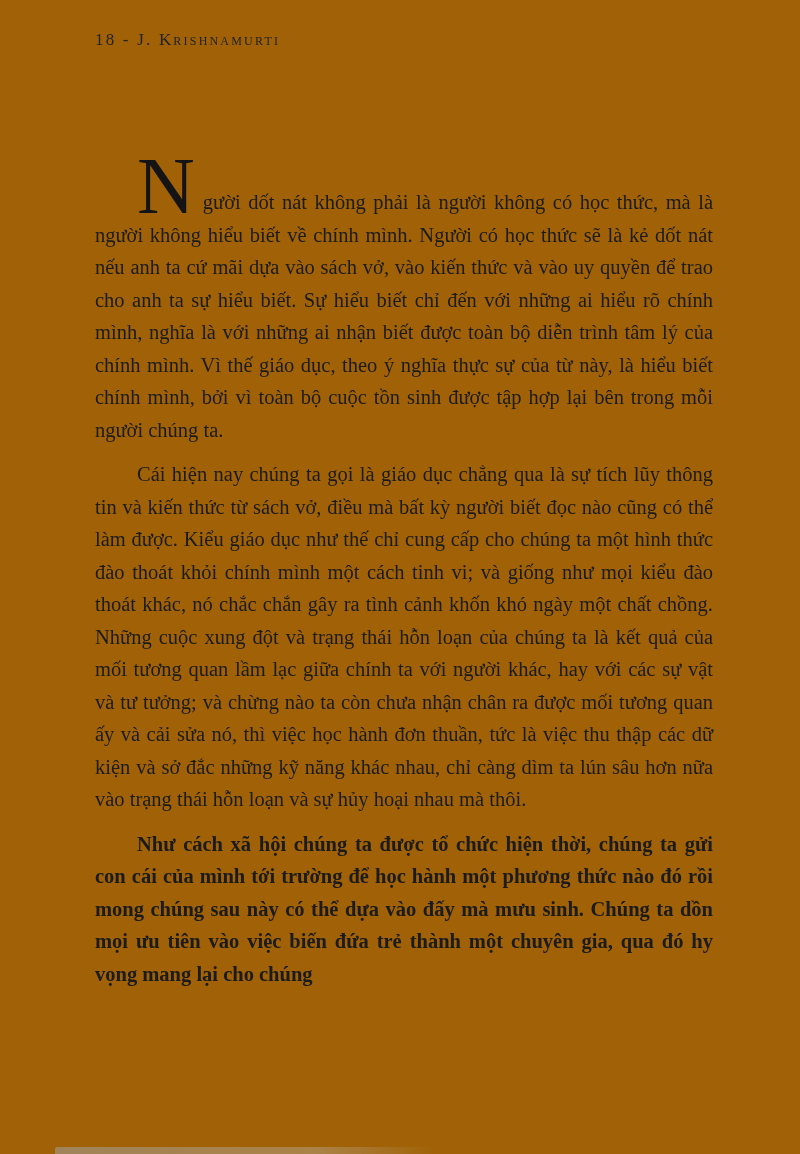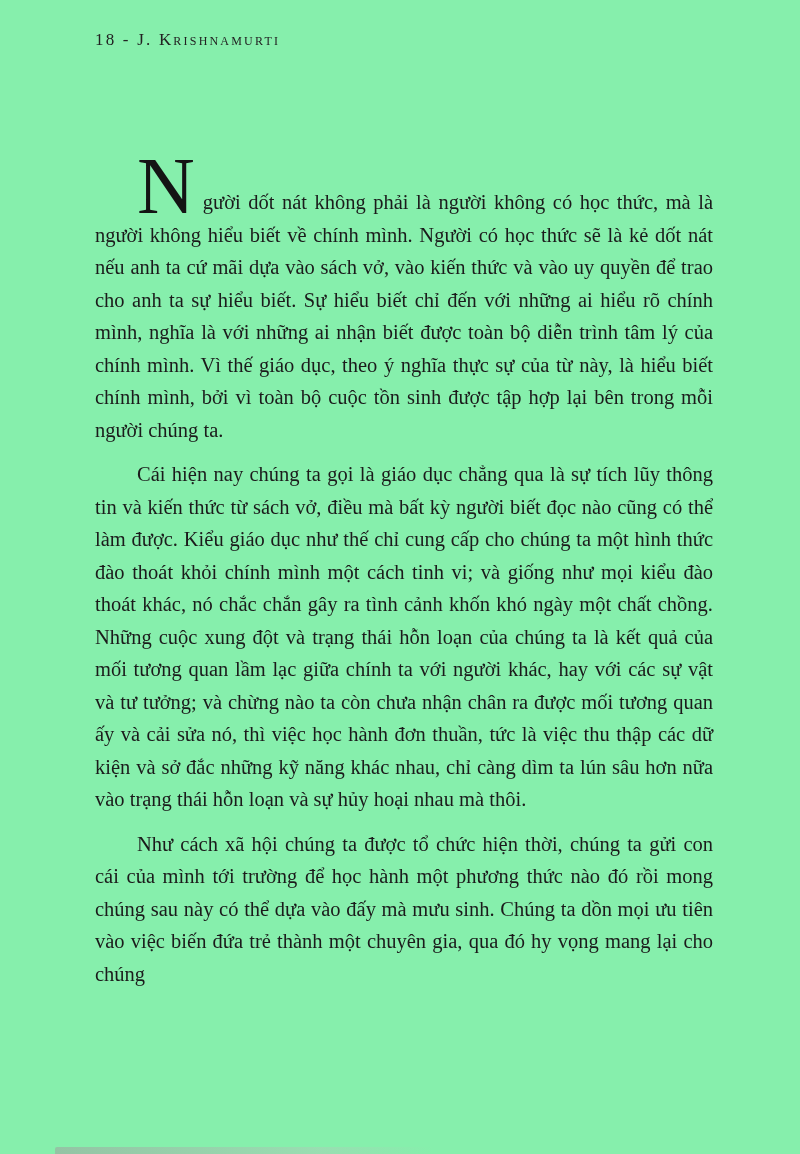--- a/index.html
+++ b/index.html
@@ -11,21 +11,21 @@
     height: 1154px;
     background: #fdfdfc;
     overflow: hidden;
     font-family: "Liberation Serif", serif;
     color: #1b1b1b;
   }
   .page {
     position: relative;
     width: 800px;
     height: 1154px;
-    background: #86efac;
+    background: #a16207;
   }
   .running-head {
     position: absolute;
     top: 30px;
     left: 95px;
     font-size: 17px;
     letter-spacing: 2.2px;
     font-variant: small-caps;
     color: #222;
     white-space: nowrap;
@@ -40,20 +40,21 @@
     text-align: justify;
     text-justify: inter-word;
     color: #1b1b1b;
   }
   .para {
     margin: 0 0 12px 0;
     text-indent: 42px;
   }
   .para:last-child {
     margin-bottom: 18px;
+    font-weight: bold;
   }
   .dropcap {
     font-size: 80px;
     line-height: 32.5px; 
     position: relative;
     top: 4px;
     margin-right: 8px;
     color: #141414;
   }
   .scan-artifact {

